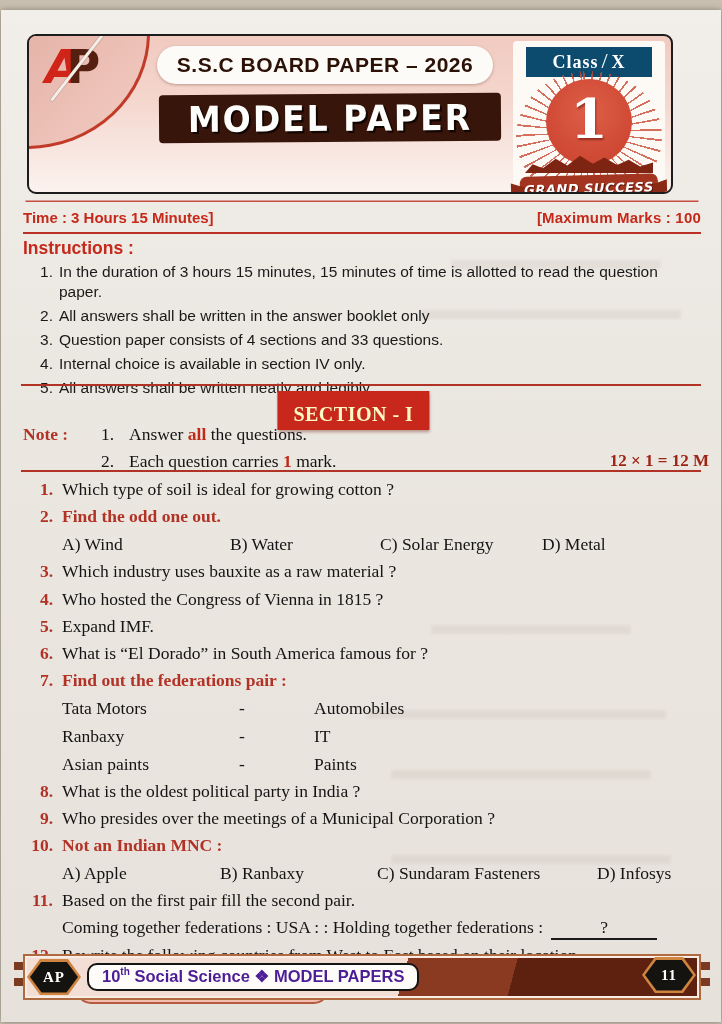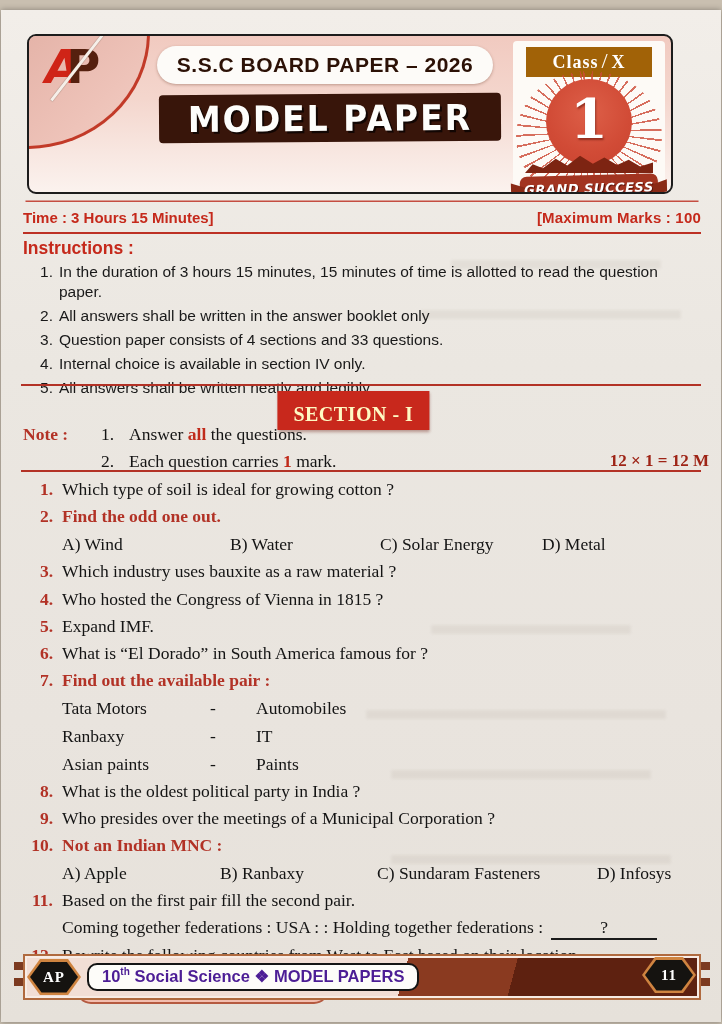--- a/index.html
+++ b/index.html
@@ -27,21 +27,21 @@
     border-radius:20px;display:flex;align-items:center;justify-content:center;
     color:#2c1106;font-weight:bold;font-size:21px;letter-spacing:.5px;box-shadow:0 1px 3px rgba(90,40,20,.35);}
   .model-band{position:absolute;left:130px;top:58px;width:342px;height:48px;background:#38150a;
     border-radius:4px;display:flex;align-items:center;justify-content:center;transform:rotate(-.4deg);}
   .model-band span{color:#fdfdfb;font-family:"DejaVu Sans",sans-serif;font-weight:900;
     font-size:33px;letter-spacing:2px;text-shadow:2px 2px 0 #120603;transform:scaleY(1.08);}
   .social-pill{position:absolute;left:140px;top:112px;width:304px;height:38px;background:#fdfcfa;
     border:2.5px solid #111;border-radius:12px;display:flex;align-items:center;justify-content:center;
     color:#0d0d0d;font-weight:900;font-size:25px;letter-spacing:1.5px;font-family:"Liberation Sans",sans-serif;}
   .badge{position:absolute;right:6px;top:5px;width:152px;bottom:5px;background:#fdfaf6;border-radius:4px;}
-  .class-box{margin:6px auto 0;width:126px;height:30px;background:#a16207;color:#fff;
+  .class-box{margin:6px auto 0;width:126px;height:30px;background:#0c4a6e;color:#fff;
     display:flex;align-items:center;justify-content:center;gap:3px;
     font-family:"Liberation Serif",serif;font-weight:bold;font-size:18px;letter-spacing:1px;}
   .class-box .slash{font-size:22px;font-weight:normal;margin-top:-2px;}
   .sun-wrap{position:relative;height:88px;}
   .rays{position:absolute;left:50%;top:-6px;transform:translateX(-50%);width:146px;height:132px;border-radius:50%;
     background:repeating-conic-gradient(from -6deg at 50% 46%,rgba(205,75,55,.8) 0 1.6deg,rgba(255,255,255,0) 1.6deg 8.5deg);}
   .sun{position:absolute;left:50%;top:2px;transform:translateX(-50%);width:86px;height:86px;border-radius:50%;
     background:radial-gradient(circle at 50% 38%,#dd5f48 0%,#d14b36 60%,#c74330 100%);
     display:flex;align-items:center;justify-content:center;}
   .sun .rank{color:#fff;font-family:"DejaVu Serif",serif;font-weight:bold;font-size:54px;line-height:1;
@@ -88,21 +88,21 @@
 
   
   .questions{position:absolute;left:20px;right:20px;top:468px;
     font-family:"Liberation Serif",serif;font-size:17.5px;color:#141414;line-height:1.3;}
   .q{display:grid;grid-template-columns:32px 1fr;column-gap:9px;margin-bottom:4.5px;}
   .q-num{color:#b23226;font-weight:bold;text-align:right;}
   .q.red .q-text{color:#b23226;font-weight:bold;}
   .opts{display:flex;margin-top:5px;}
   .opts-2 span:nth-child(1){width:168px;} .opts-2 span:nth-child(2){width:150px;} .opts-2 span:nth-child(3){width:162px;}
   .opts-10 span:nth-child(1){width:158px;} .opts-10 span:nth-child(2){width:157px;} .opts-10 span:nth-child(3){width:220px;}
-  .pair-row{display:grid;grid-template-columns:148px 46px auto;margin-top:5px;color:#141414;font-weight:normal;}
+  .pair-row{display:grid;grid-template-columns:148px 46px auto;margin-top:5px;color:#141414;font-weight:normal;gap:29px;}
   .q-line2{margin-top:4px;}
   .blank{display:inline-block;width:106px;border-bottom:2.5px solid #1a1a1a;text-align:center;
     line-height:1;margin-left:8px;padding-bottom:1px;}
   .country-box{display:inline-block;margin:5px 0 0 14px;background:#f3beaf;border:2px solid #b55a40;
     border-radius:15px;padding:1px 17px 4px;font-size:18px;color:#15100d;}
 
   
   .footer{position:absolute;left:22px;right:20px;bottom:22px;height:42px;border:2px solid #b06a3f;
     background:linear-gradient(105deg,#f2ded5 0%,#f2ded5 56%,#8a3a20 56%,#8a3a20 72%,#5e2110 72%,#5e2110 100%);
     display:flex;align-items:center;box-shadow:inset 0 0 0 2px #f8ece5;}
@@ -258,21 +258,21 @@
     <div class="q">
       <span class="q-num">6.</span>
       <div class="q-body">
           <div class="q-text">What is “El Dorado” in South America famous for ?</div>
         </div>
     </div>
 
     <div class="q red">
       <span class="q-num">7.</span>
       <div class="q-body">
-        <div class="q-text">Find out the available pair :</div>
+        <div class="q-text">Find out the federations pair :</div>
         <div class="pair-row">
           <span>Tata Motors</span>
           <span>-</span>
           <span>Automobiles</span>
         </div>
         <div class="pair-row">
           <span>Ranbaxy</span>
           <span>-</span>
           <span>IT</span>
         </div>

